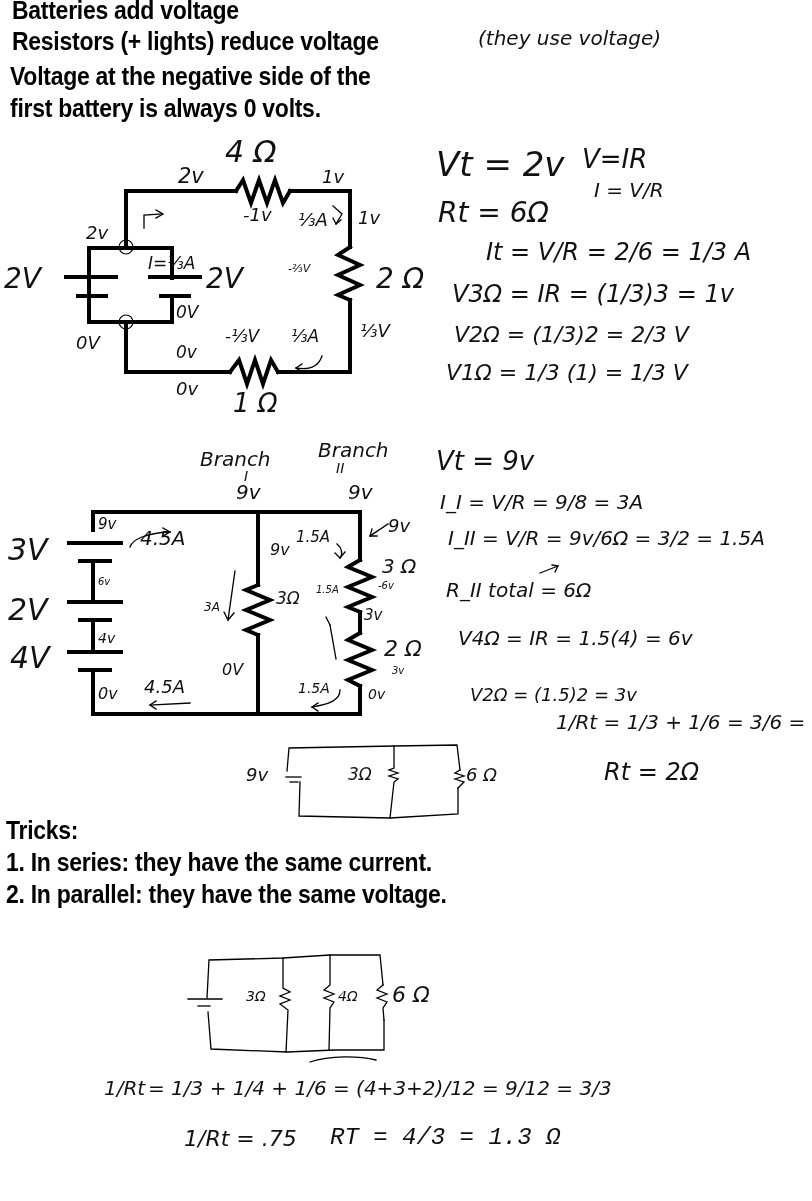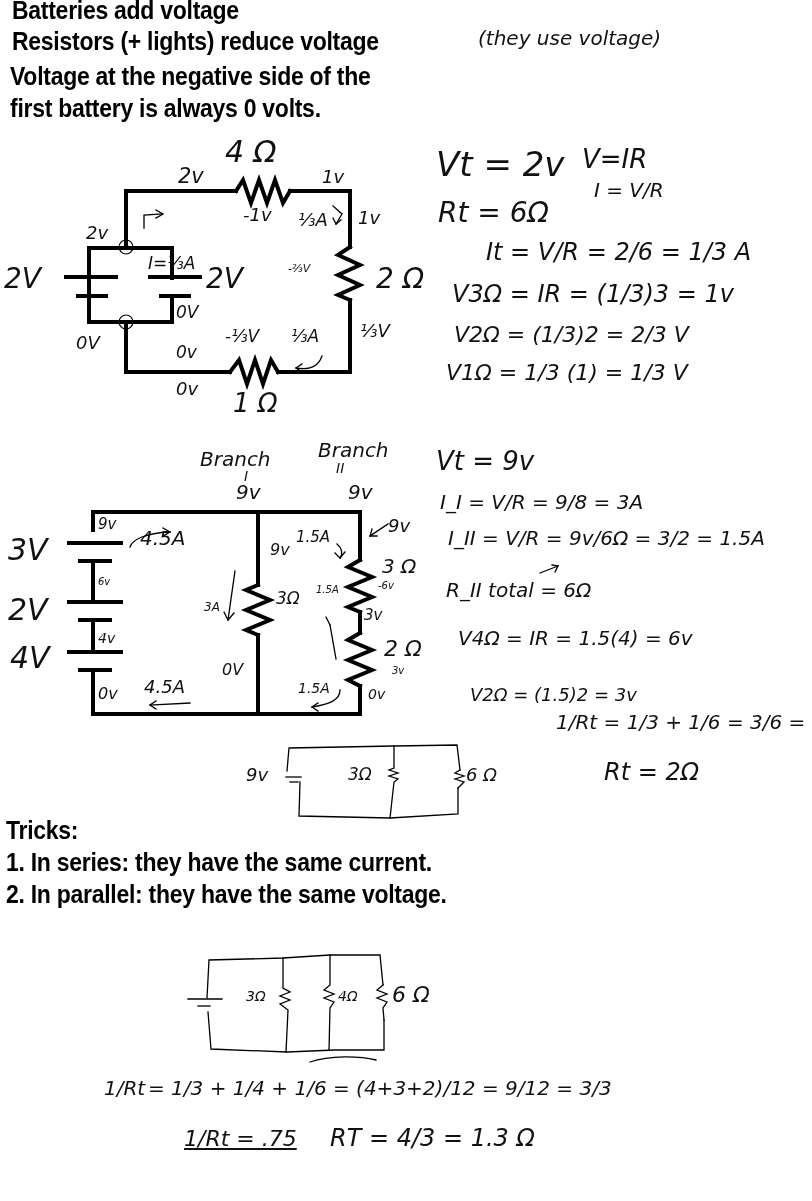--- a/index.html
+++ b/index.html
@@ -181,14 +181,14 @@
 <div class="bold" style="left:6px;top:816px;">Tricks:</div>
 <div class="bold" style="left:6px;top:848px;">1. In series: they have the same current.</div>
 <div class="bold" style="left:6px;top:880px;">2. In parallel: they have the same voltage.</div>
 
 <div class="hw" style="left:246px;top:988px;font-size:14px;">3Ω</div>
 <div class="hw" style="left:338px;top:988px;font-size:14px;">4Ω</div>
 <div class="hw" style="left:392px;top:982px;font-size:22px;">6 Ω</div>
 
 <div class="hw" style="left:104px;top:1076px;font-size:20px;">1/Rt</div>
 <div class="hw" style="left:148px;top:1076px;font-size:20px;">= 1/3 + 1/4 + 1/6 = (4+3+2)/12 = 9/12 = 3/3</div>
-<div class="hw" style="left:184px;top:1126px;font-size:22px;text-decoration:underline;">1/Rt = .75</div>
-<div class="hw" style="left:330px;top:1124px;font-size:24px;">RT = 4/3 = 1.3 Ω</div>
+<div class="hw" style="left:184px;top:1126px;font-size:22px;">1/Rt = .75</div>
+<div class="hw" style="left:330px;top:1124px;font-size:24px;font-family:Liberation Mono, monospace;">RT = 4/3 = 1.3 Ω</div>
 
 </body></html>

